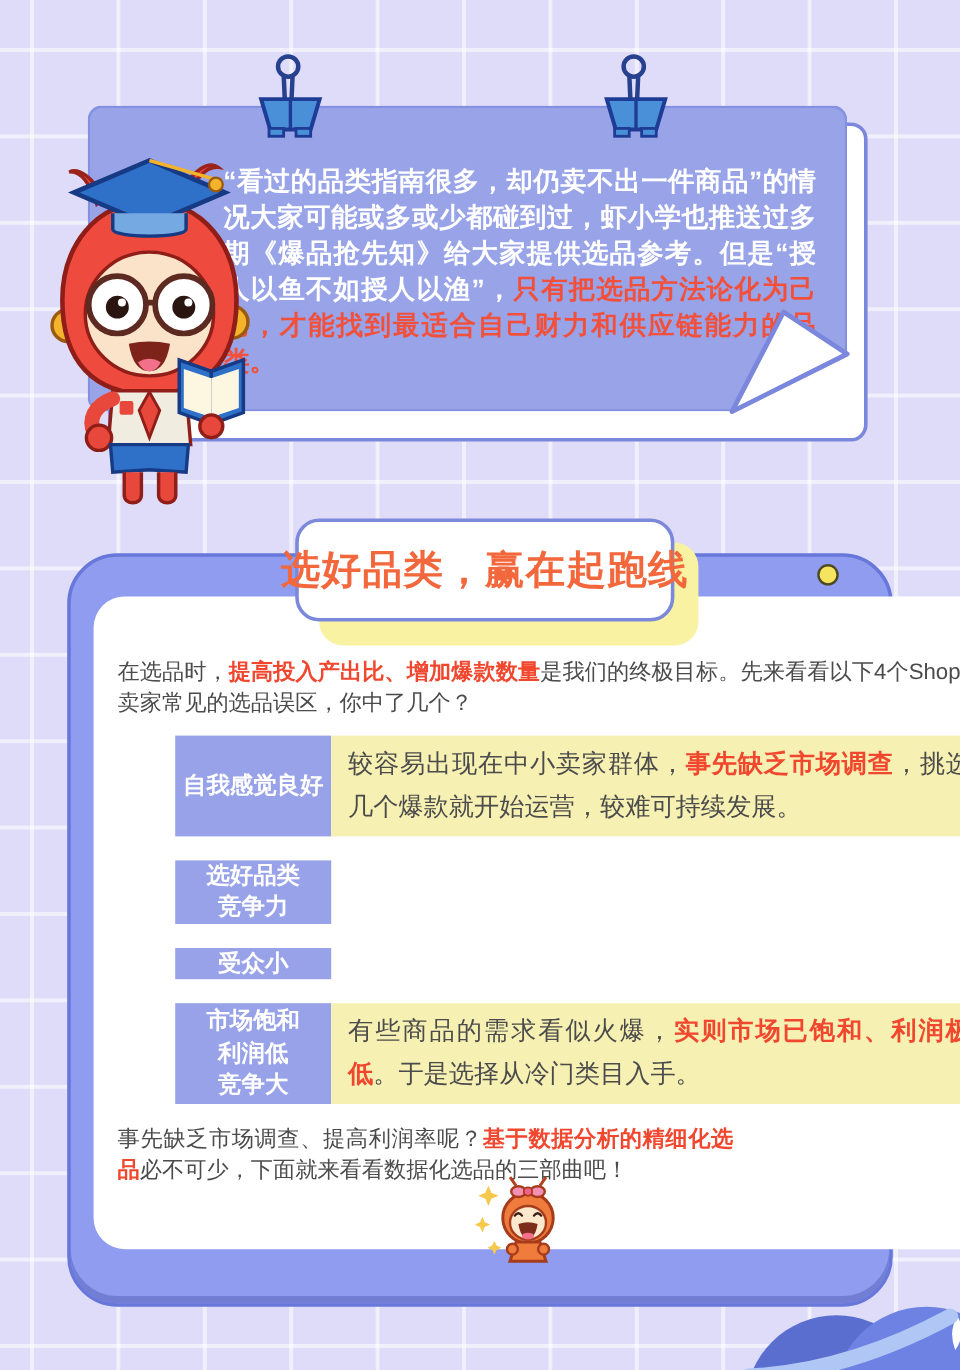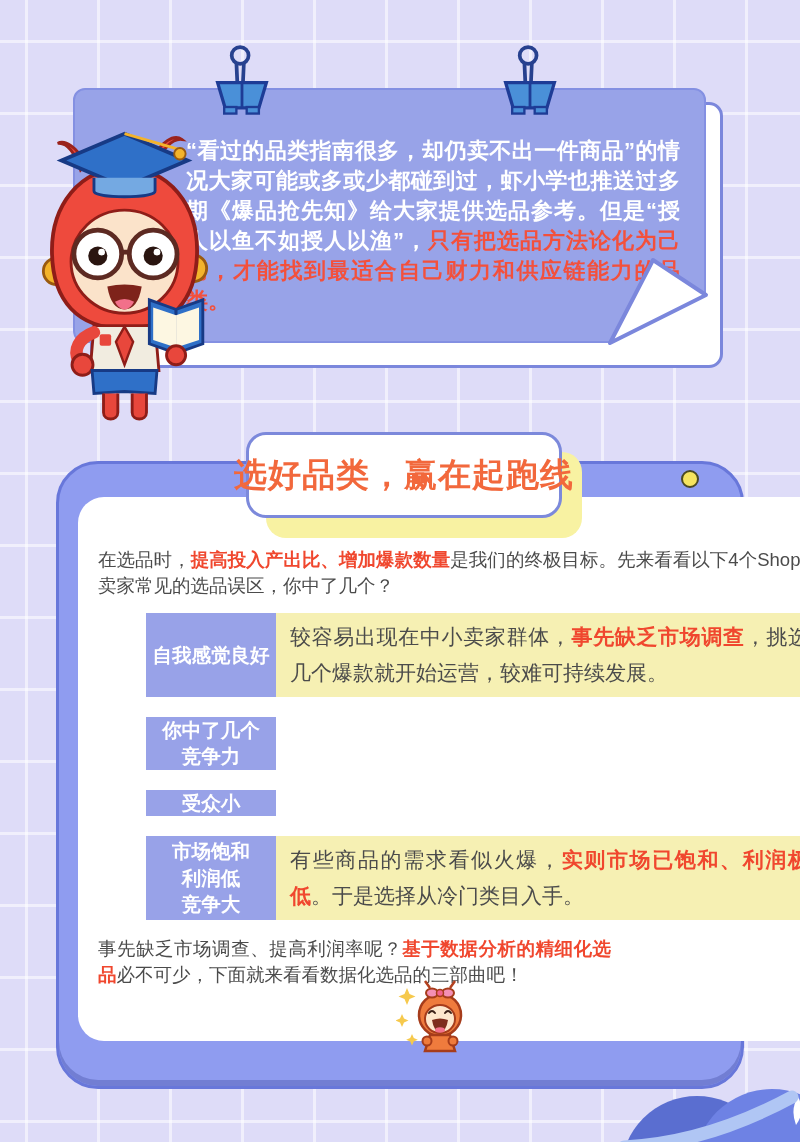--- a/index.html
+++ b/index.html
@@ -162,21 +162,21 @@
   <div class="accent-dot"></div>
 
   <div class="inner-card">
     <p class="intro"><span>在选品时，</span><span class="hl">提高投入产出比、增加爆款数量</span><span>是我们的终极目标。先来看看以下4个Shopee卖家常见的选品误区，你中了几个？</span></p>
     <div class="rows">
       <div class="row">
         <div class="row-label">自我感觉良好</div>
         <div class="row-body"><span>较容易出现在中小卖家群体，</span><span class="hl">事先缺乏市场调查</span><span>，挑选几个爆款就开始运营，较难可持续发展。</span></div>
       </div>
       <div class="row">
-        <div class="row-label">你中了几个
+        <div class="row-label">选好品类
 竞争力</div>
       </div>
       <div class="row">
         <div class="row-label">受众小</div>
       </div>
       <div class="row">
         <div class="row-label">市场饱和
 利润低
 竞争大</div>
         <div class="row-body"><span>有些商品的需求看似火爆，</span><span class="hl">实则市场已饱和、利润极低</span><span>。于是选择从冷门类目入手。</span></div>

